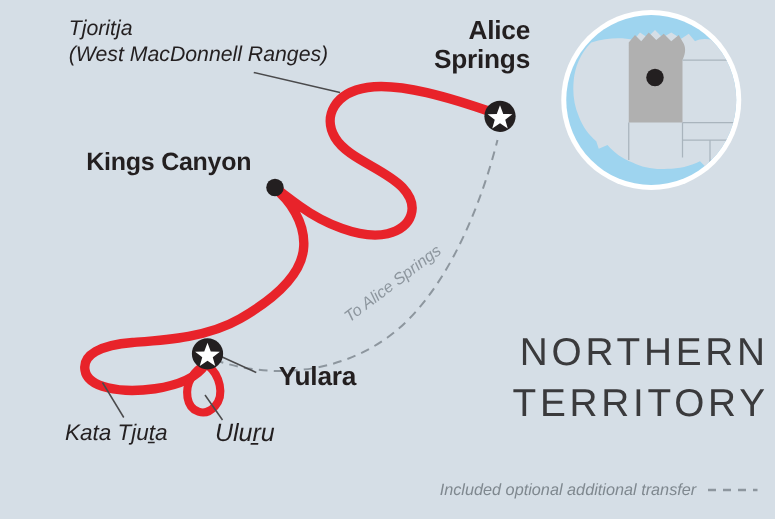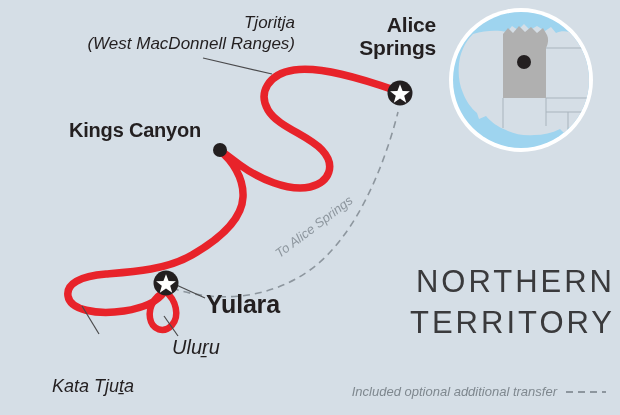--- a/index.html
+++ b/index.html
@@ -28,56 +28,55 @@
     line-height: 1.05;
   }
   
   .place-bold {
     font-weight: bold;
     color: #231f20;
     font-stretch: condensed;
     letter-spacing: -0.2px;
   }
   #label-alice-springs {
-    right: 184px;
+    right: 196px;
     top: 14px;
     font-size: 21px;
     text-align: right;
     line-height: 1.08;
   }
   #label-kings-canyon {
     left: 69px;
     top: 120px;
     font-size: 20px;
   }
   #label-yulara {
-    left: 206px;
+    left: 223px;
     top: 291px;
-    font-size: 25px;
+    font-size: 21px;
     text-align: center;
   }
   
   .feature-italic {
     font-style: italic;
     color: #231f20;
     font-stretch: condensed;
   }
   #label-tjoritja {
     left: 55px;
     top: 12px;
     font-size: 17px;
-    text-align: right;
+    text-align: left;
     width: 240px;
     line-height: 1.25;
   }
   #label-kata-tjuta {
     left: 52px;
     top: 337px;
     font-size: 18px;
-    margin-top: 40px;
   }
   #label-uluru {
     left: 172px;
     top: 337px;
     font-size: 20px;
   }
   
   #label-region {
     right: 5px;
     top: 262px;

